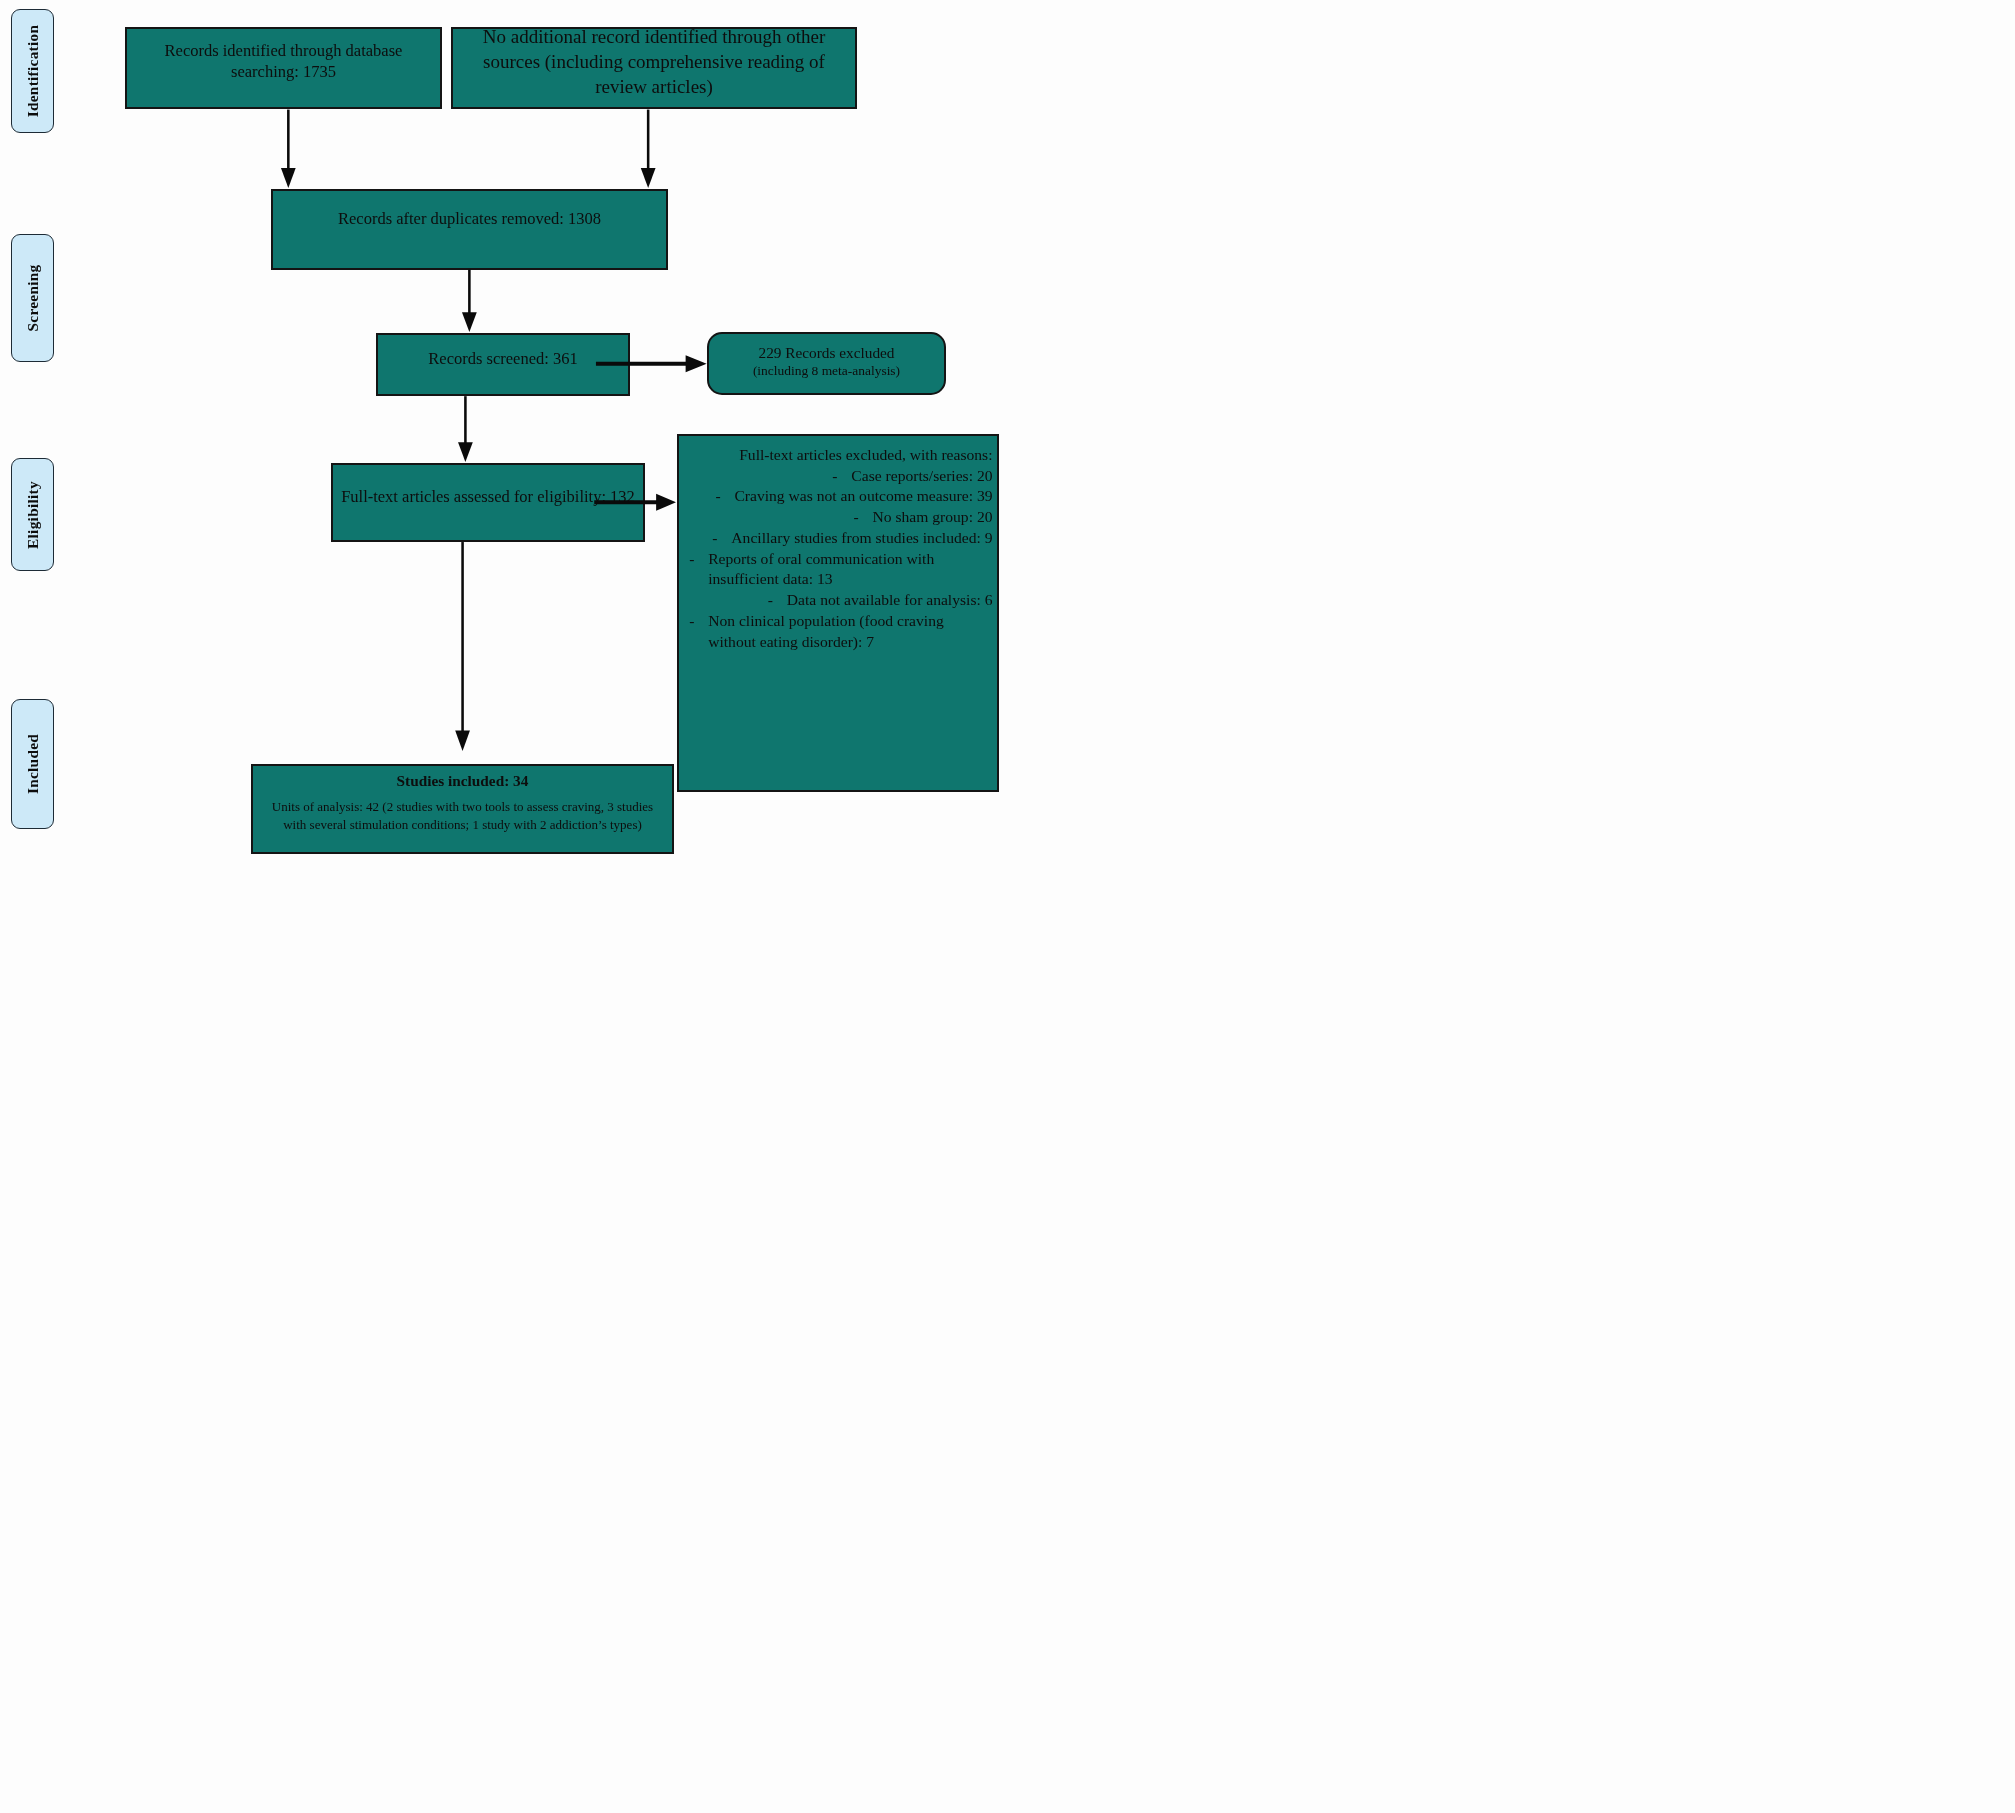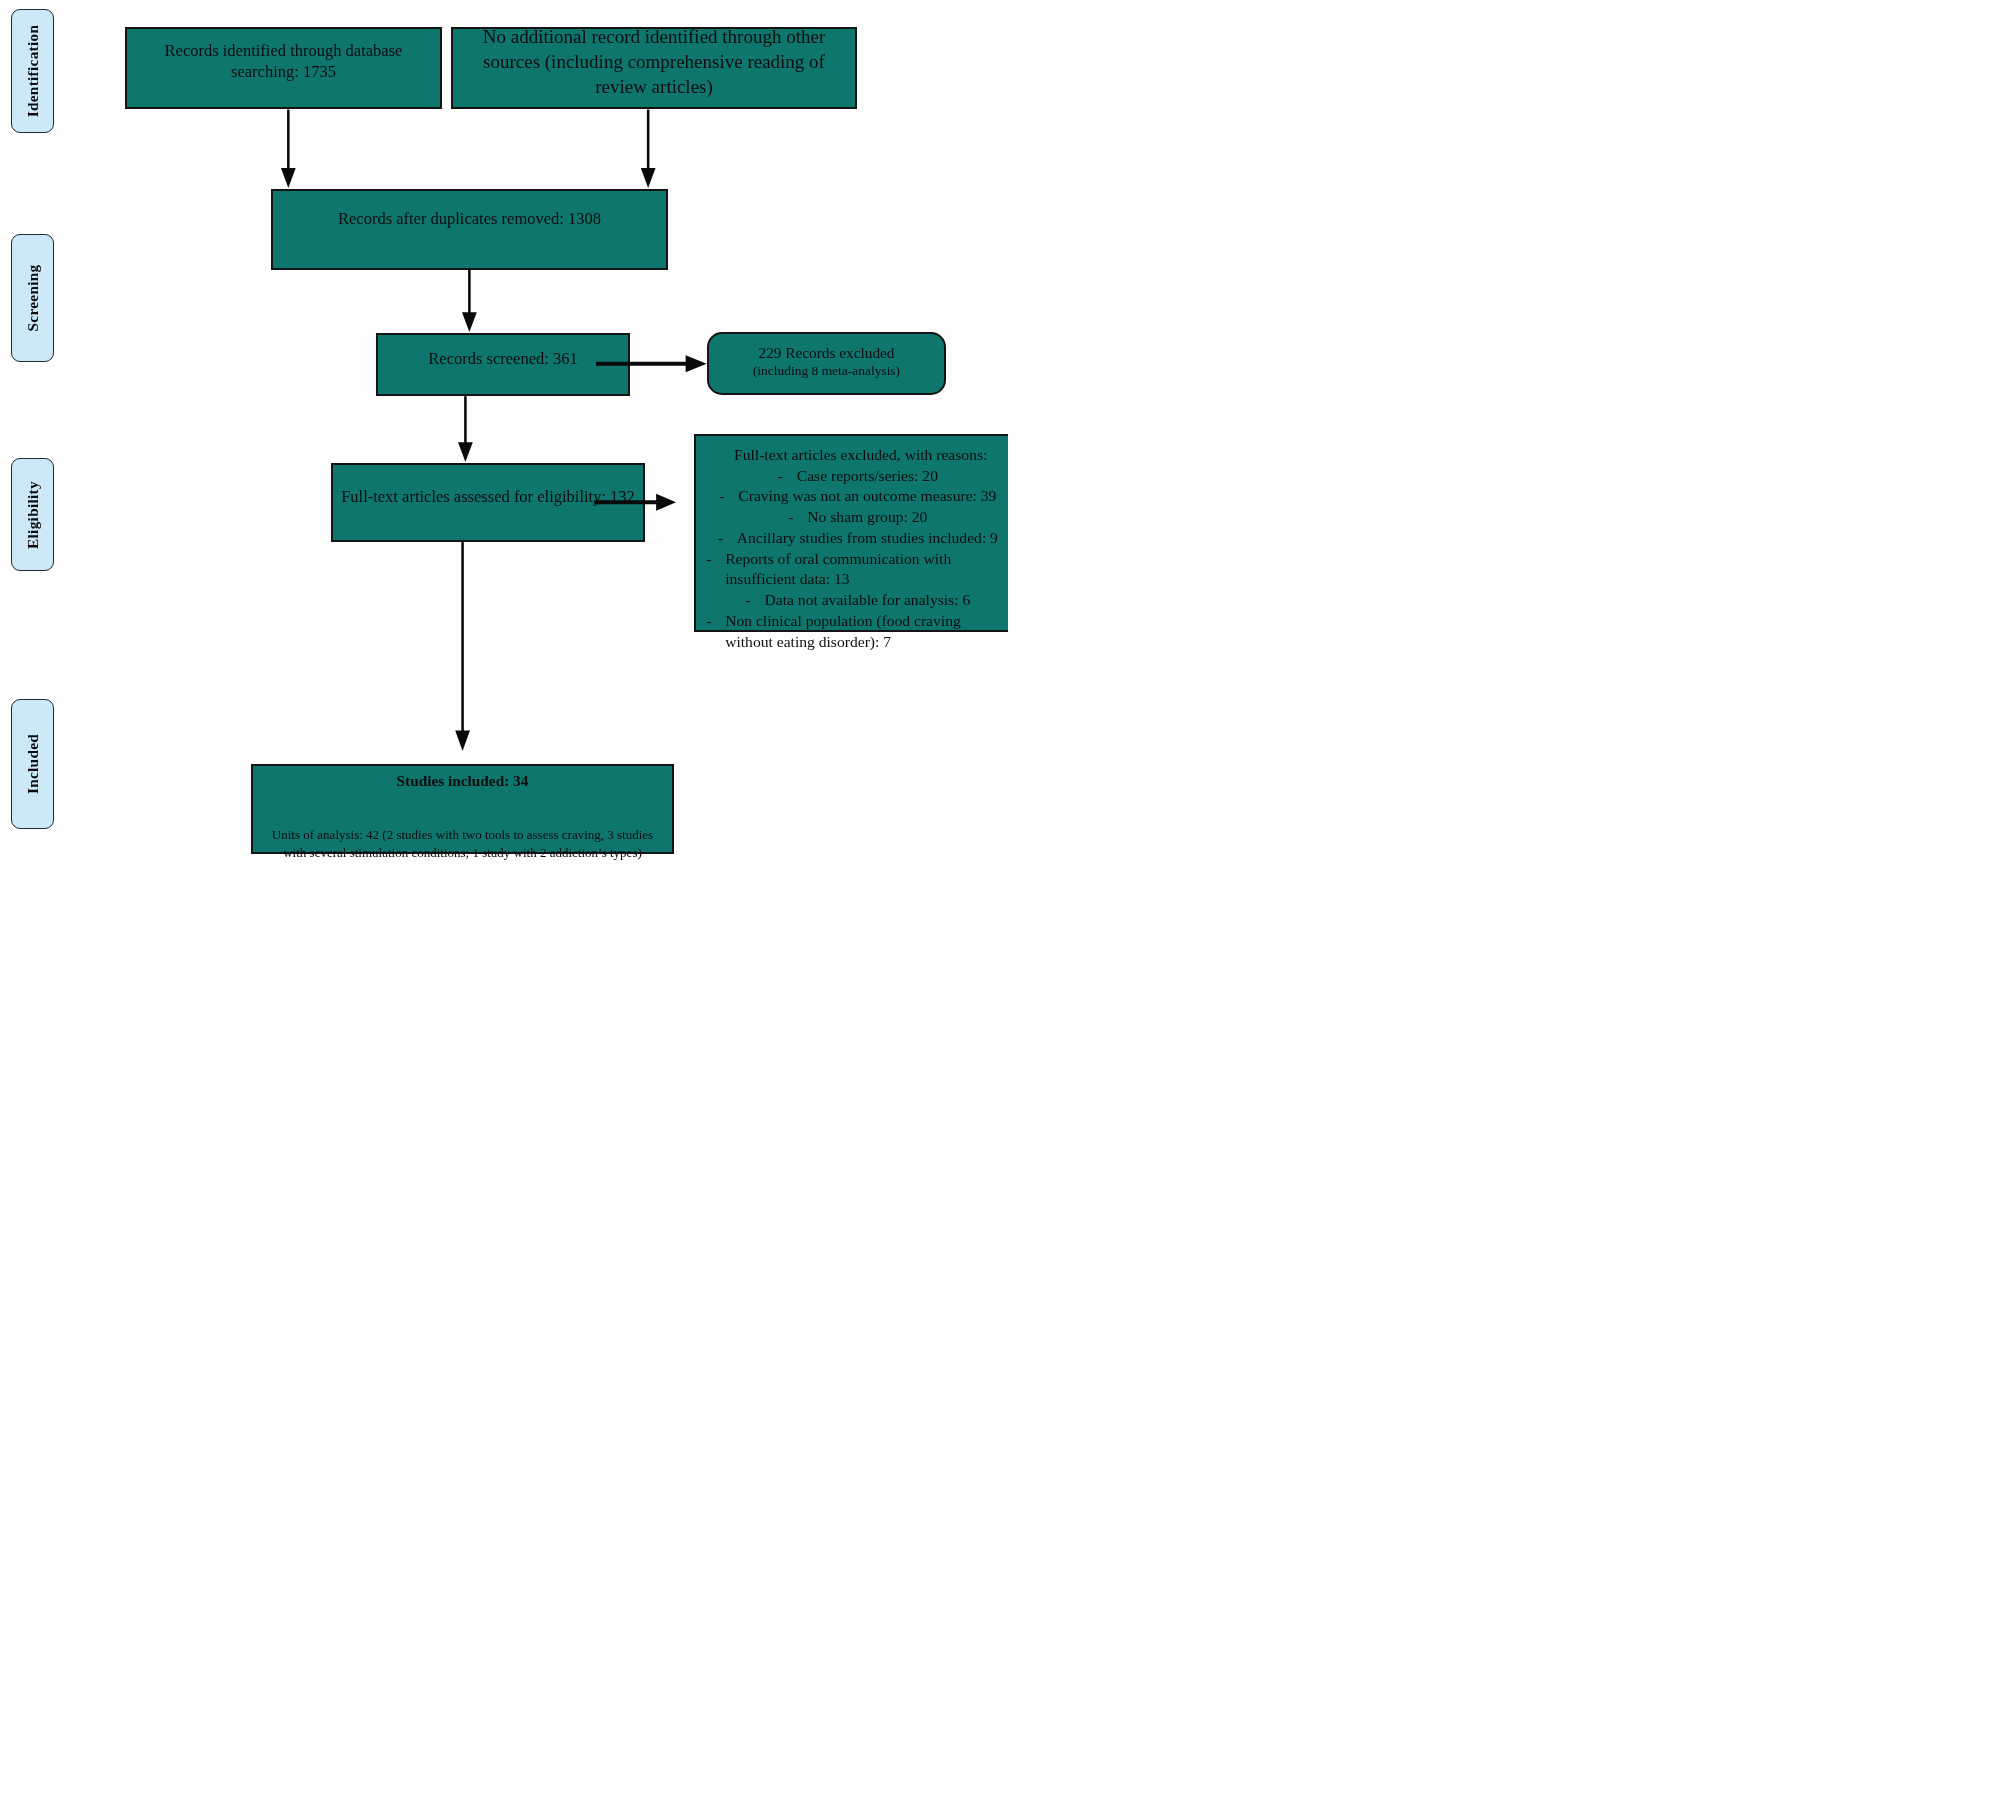--- a/index.html
+++ b/index.html
@@ -43,32 +43,32 @@
     text-align:center;line-height:1.3;
   }
   .bx-identified{left:125px;top:27px;width:317px;height:82px;font-size:16.5px;padding:3.4px 9px 17px;}
   .bx-other{left:451px;top:27px;width:406px;height:82px;font-size:19px;padding:3.4px 6.8px 14.7px;}
   .bx-duplicates{left:271px;top:189px;width:397px;height:81px;font-size:16.5px;padding:3.4px 8px 25px;}
   .bx-screened{left:342px;top:333px;width:254px;height:63px;font-size:16.5px;padding:2.3px 5.7px 14.7px;margin-left:34px;}
   .bx-excluded{left:707px;top:332px;width:239px;height:63px;font-size:15.3px;padding:2.3px 5.7px 6.8px;border-radius:15px;}
   .bx-excluded .sub{font-size:.88em;}
   .bx-fulltext{left:331px;top:463px;width:314px;height:79px;font-size:16.5px;padding:2.3px 6.8px 14.7px;}
   .bx-reasons{
-    left:677px;top:434px;width:322px;height:198px;
+    left:677px;top:434px;width:322px;height:358px;
     font-size:15.6px;
-    align-items:center;justify-content:flex-start;
-    text-align:left;padding:9px 4.5px 4.5px 10.2px;line-height:1.33;margin-left:17px;
+    align-items:flex-end;justify-content:flex-start;
+    text-align:left;padding:9px 4.5px 4.5px 10.2px;line-height:1.33;
   }
   .bx-reasons .rtitle{margin-left:5.7px;}
   .reason{display:flex;}
   .reason .dash{flex:0 0 19px;text-align:left;}
   .reason .rtext{flex:1;}
   .bx-included{left:251px;top:764px;width:423px;height:90px;padding:4.5px 9px;justify-content:flex-start;gap:8px;}
   .bx-included .btitle{font-weight:bold;font-size:15.3px;}
-  .bx-included .bdetail{font-size:13px;line-height:1.38;margin-top:28px;}
+  .bx-included .bdetail{font-size:13px;line-height:1.38;}
 
   .arrows{position:absolute;left:0;top:0;width:1008px;height:907px;pointer-events:none;}
   .arrows line{stroke:#0a0a0a;}
   .arrows polygon{fill:#0a0a0a;stroke:none;}
 </style>
 </head>
 <body>
 
 <div class="canvas">
 

